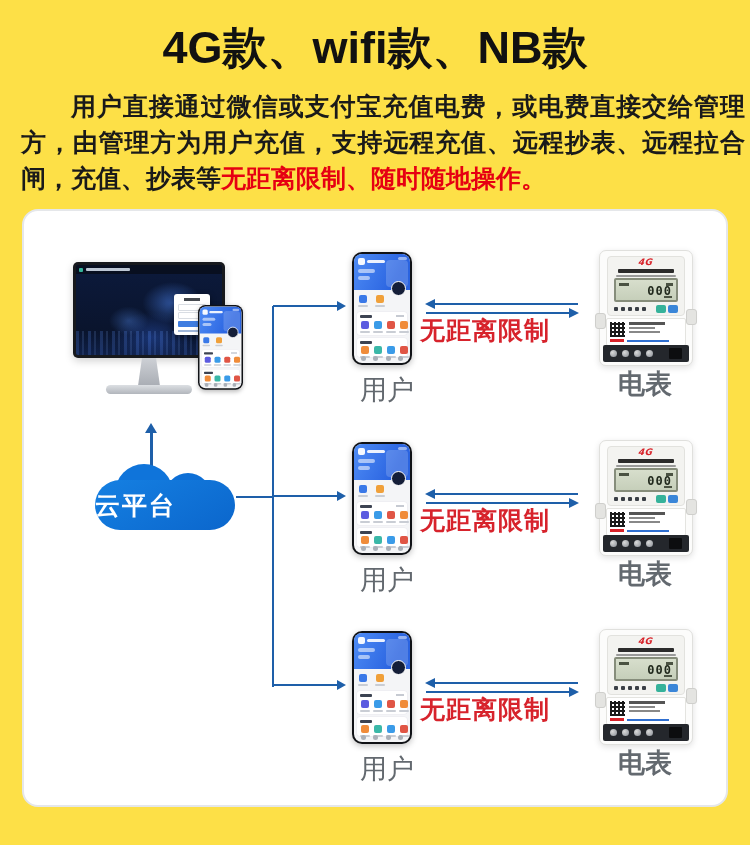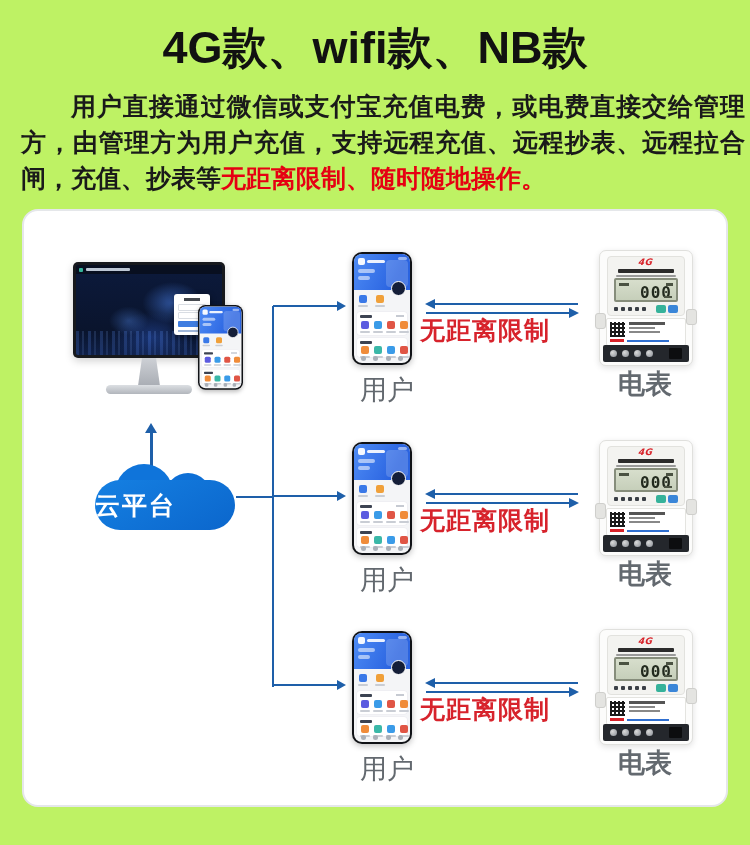--- a/index.html
+++ b/index.html
@@ -1,16 +1,16 @@
 <!DOCTYPE html>
 <html><head>
 <meta charset="utf-8">
 <style>
   html,body{margin:0;padding:0;background:#fff;}
-  .page{position:relative;width:750px;height:845px;background:#bef264;overflow:hidden;
+  .page{position:relative;width:750px;height:845px;background:#fde047;overflow:hidden;
         font-family:"Liberation Sans","DejaVu Sans",sans-serif;}
 
   
   .title{position:absolute;left:0;top:18px;width:750px;margin:0;text-align:center;
          font-size:45px;font-weight:800;color:#111;letter-spacing:0;}
   .intro{position:absolute;left:13px;top:80px;width:724px;margin:8px;
          font-size:25px;line-height:36px;font-weight:700;color:#1a1a1a;
          text-align:justify;text-indent:2em;}
   .intro .hl{color:#e60012;}
 
@@ -142,21 +142,21 @@
           font-size:9px;color:#d8232a;letter-spacing:.5px;}
   .m-name{position:absolute;left:50%;transform:translateX(-50%);top:12px;width:56px;height:3.5px;
           background:#2b2b2b;border-radius:1px;}
   .m-sub{position:absolute;left:50%;transform:translateX(-50%);top:17.5px;width:60px;height:2px;
          background:#9a9a9a;border-radius:1px;}
   .m-lcd{position:absolute;left:6px;right:6px;top:21px;height:24px;border-radius:2px;
          background:linear-gradient(#d7decc,#c6cfba);border:2px solid #868d7b;box-sizing:border-box;}
   .m-lcd-tag{position:absolute;left:3px;top:3px;width:10px;height:2.5px;background:#4a5242;}
   .m-lcd-tag2{position:absolute;right:3px;top:3px;width:7px;height:2.5px;background:#4a5242;}
   .m-lcd-val{position:absolute;right:4px;top:5px;font-family:"DejaVu Sans Mono",monospace;
-             font-weight:700;font-size:16px;line-height:1;color:#222a1e;letter-spacing:1px;}
+             font-weight:700;font-size:12px;line-height:1;color:#222a1e;letter-spacing:1px;}
   .m-lcd-unit{position:absolute;right:4px;bottom:2px;width:8px;height:2px;background:#4a5242;}
   .m-btns{position:absolute;left:6px;right:6px;top:48px;height:8px;}
   .m-btns .dot{position:absolute;top:2px;width:4px;height:4px;background:#3a3f46;border-radius:1px;}
   .d1{left:0;} .d2{left:7px;} .d3{left:14px;} .d4{left:21px;} .d5{left:28px;}
   .btn-teal{position:absolute;right:12px;top:0;width:10px;height:8px;background:#35b29a;border-radius:2px;}
   .btn-blue{position:absolute;right:0;top:0;width:10px;height:8px;background:#3a86d8;border-radius:2px;}
   .m-plate{position:absolute;left:6px;right:6px;top:67px;height:26px;background:#fff;
            border:1px solid #e4e4e0;border-radius:2px;}
   .m-qr{position:absolute;left:3px;top:3px;width:15px;height:15px;background-color:#fff;
         background-image:repeating-linear-gradient(0deg,#1a1a1a 0 2px,transparent 2px 4px),

